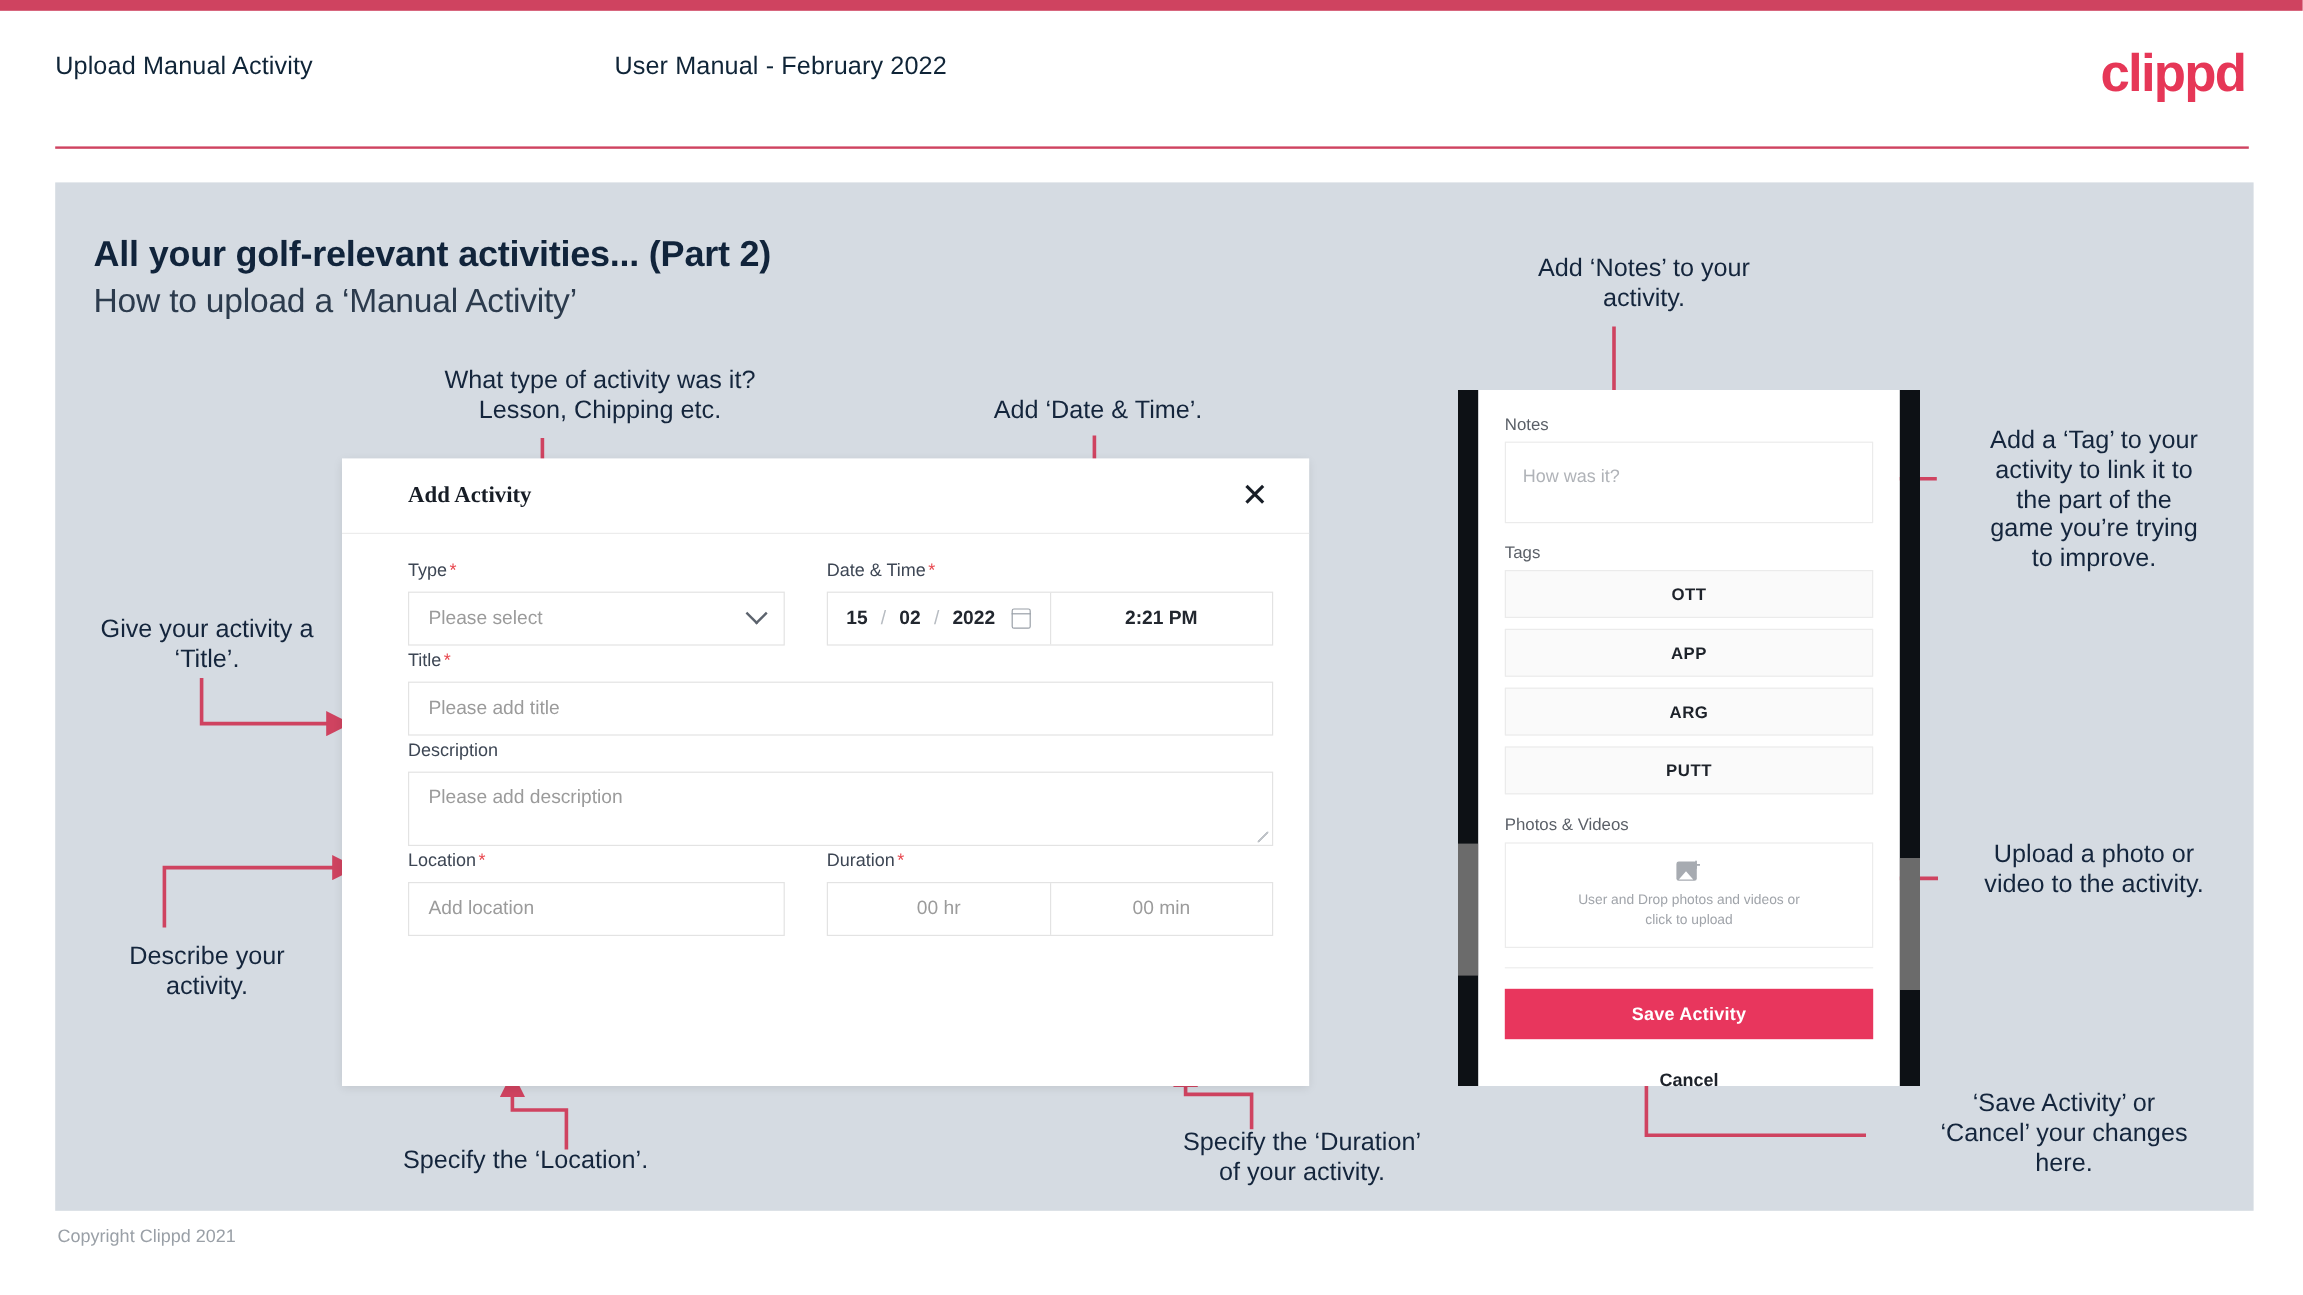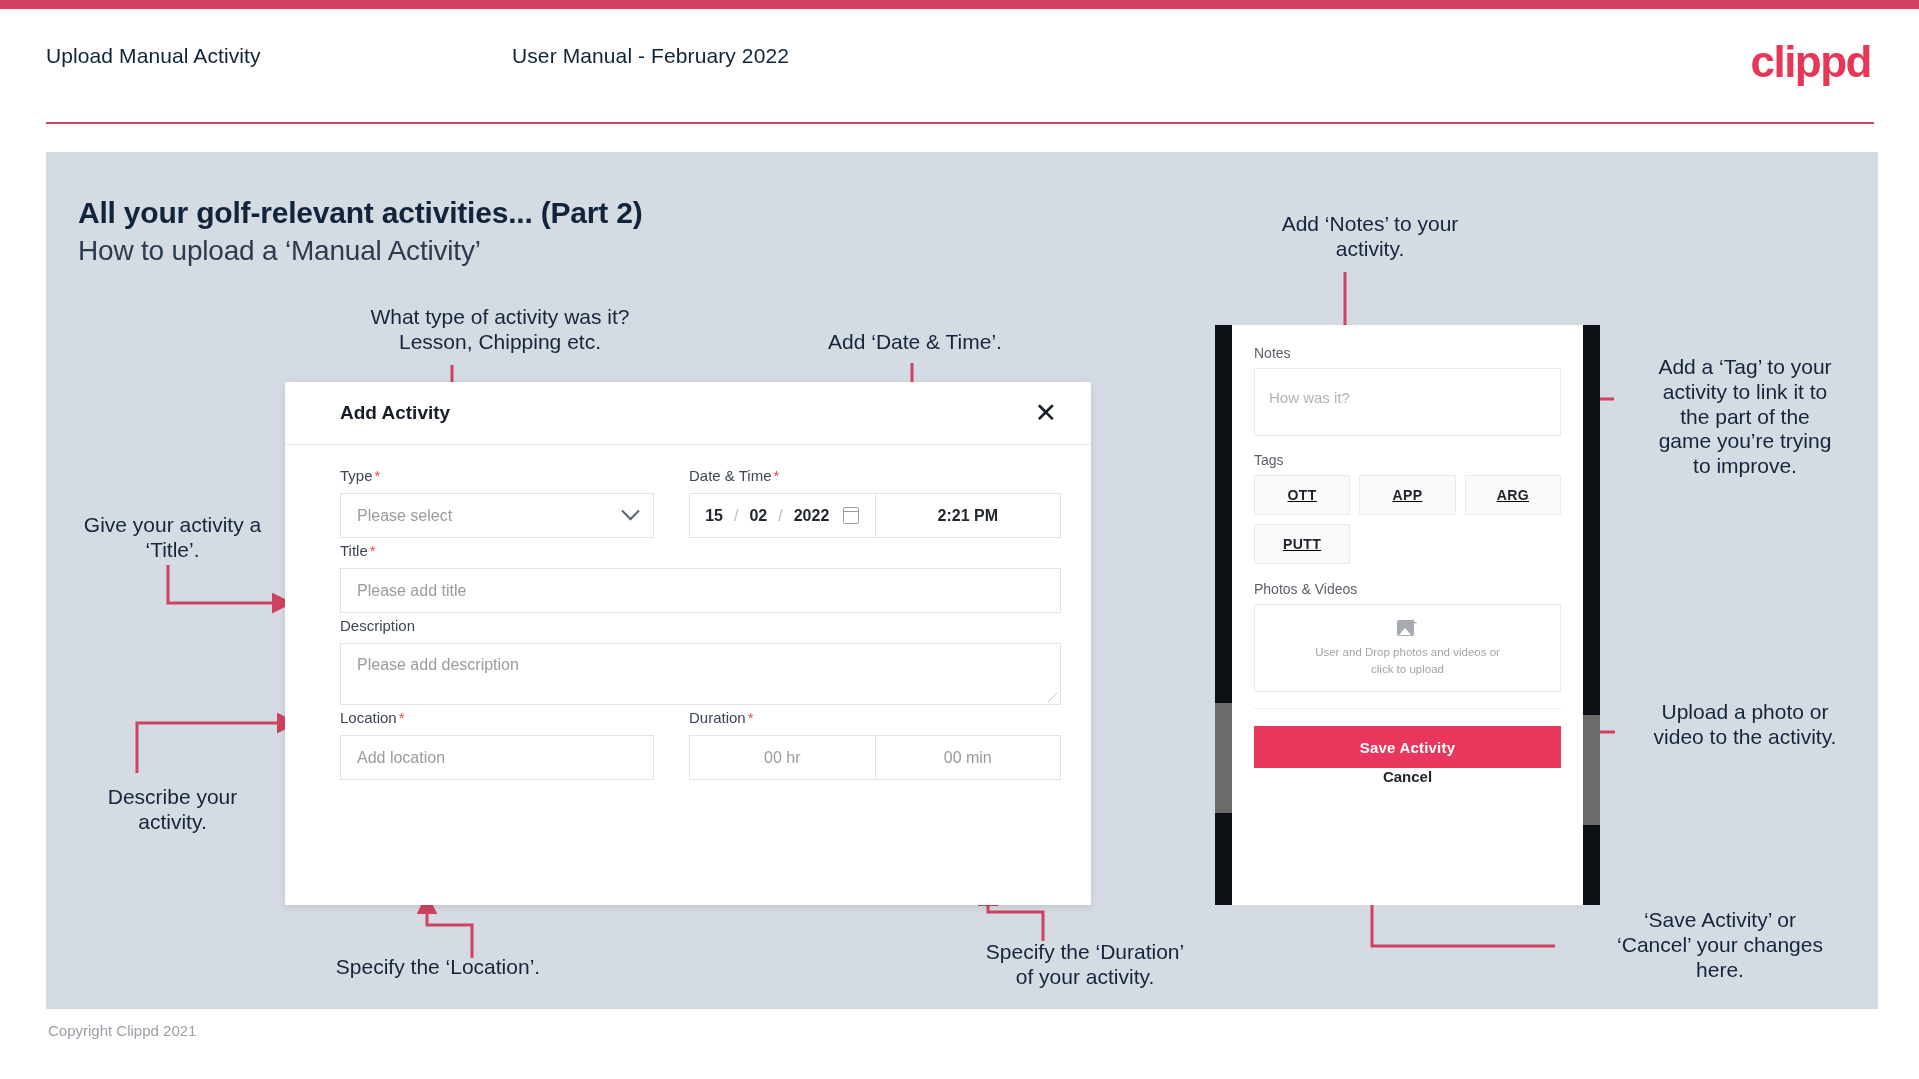--- a/index.html
+++ b/index.html
@@ -80,20 +80,21 @@
     position: absolute; left: 285px; top: 382px;
     width: 806px; height: 523px;
     background: #ffffff;
     box-shadow: 0 2px 8px rgba(0,0,0,.10);
   }
   .dlg-head {
     position: relative; height: 63px;
     display: flex; align-items: center; justify-content: space-between;
     padding: 0 30px 0 55px;
     border-bottom: 1px solid #ececec;
+    font-family: Liberation Serif, serif;
   }
   .dlg-title { font-size: 19px; font-weight: 700; color: #171d26; }
   .dlg-close {
     font-size: 27px; color: #171d26; line-height: 1; cursor: pointer;
     font-weight: 300; padding: 0 4px;
   }
   .dlg-body { padding: 22px 30px 0 55px; }
 
   .field-label {
     font-size: 15px; color: #3d4654; margin-bottom: 9px; font-weight: 400;
@@ -171,21 +172,21 @@
   .bez-r .bez-btn { top:390px; height:110px; }
   .screen {
     position:absolute; left:17px; top:0; width:351px; height:580px;
     background:#ffffff; padding: 20px 22px 0 22px;
   }
   .m-label { font-size: 14px; color: #5b6068; margin-bottom: 7px; }
   .m-notes {
     width:100%; height:68px; border:1px solid #ebebeb;
     padding:20px 14px; font-size:15px; color:#b0b3b8;
   }
-  .m-tags { display:grid; grid-template-columns:1fr 1fr 1fr; gap:9px;text-decoration:underline; }
+  .m-tags { display:grid; grid-template-columns:1fr; gap:9px; }
   .m-tag {
     height:40px; border:1px solid #ebebeb; background:#fafafa;
     display:flex; align-items:center; justify-content:center;
     font-size:14px; font-weight:700; color:#1d222a; letter-spacing:.4px;
   }
   .m-drop {
     width:100%; height:88px; border:1px solid #ececec;
     display:flex; flex-direction:column; align-items:center; justify-content:center;
     gap:7px;
   }
@@ -204,21 +205,21 @@
     color:#a7abb1; font-size:13px; line-height:9px; font-weight:700;
   }
   .drop-txt { font-size:11.5px; color:#a0a4aa; text-align:center; line-height:1.45; }
   .m-sep { height:1px; background:#ededed; margin:16px 0 17px; }
   .m-save {
     width:100%; height:42px; background:#e8365d; color:#fff;
     display:flex; align-items:center; justify-content:center;
     font-size:15px; font-weight:700; letter-spacing:.2px;
   }
   .m-cancel {
-    width:100%; text-align:center;
+    width:100%; margin-top:26px; text-align:center;
     font-size:15px; font-weight:700; color:#1d222a;
   }
 
   
   .footer {
     position: absolute; left: 48px; top: 1022px;
     font-size: 15px; color: #9aa0a7;
   }
 </style>
 </head>

